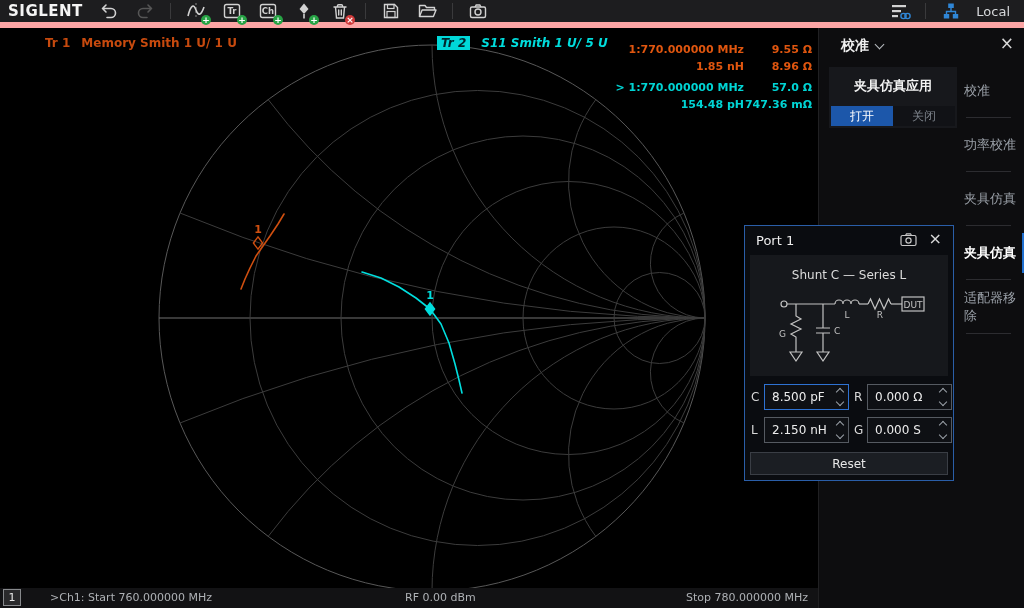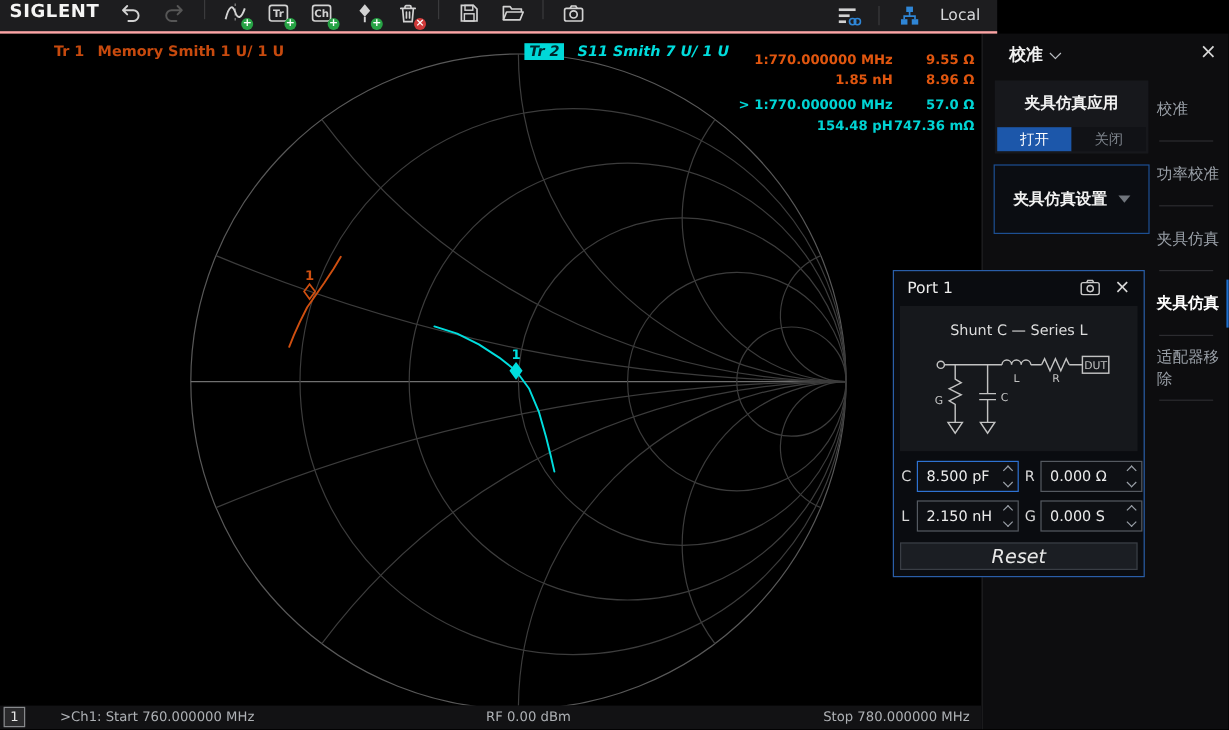--- a/index.html
+++ b/index.html
@@ -1,20 +1,20 @@
 <!DOCTYPE html>
 <html><head>
 <meta charset="utf-8">
 <style>
   html,body{margin:0;padding:0;background:#000;}
   #app{position:relative;width:1024px;height:608px;background:#000;overflow:hidden;
        font-family:"DejaVu Sans","Liberation Sans",sans-serif;-webkit-font-smoothing:antialiased;}
   
-  .toolbar{position:absolute;left:0;top:0;width:831px;height:28px;background:#1d1d1f;
-           border-bottom:2px solid #fca5a5;display:flex;box-sizing:border-box;z-index:10;}
+  .toolbar{position:absolute;left:0;top:0;width:1024px;height:28px;background:#1d1d1f;
+           border-bottom:6px solid #fca5a5;display:flex;align-items:center;box-sizing:border-box;z-index:10;}
   .brand{margin-left:8px;font-size:15px;font-weight:800;letter-spacing:.5px;color:#f4f4f4;width:70px;}
   .tbtn{position:relative;width:22px;height:22px;margin-left:14px;display:flex;align-items:center;justify-content:center;cursor:pointer;flex:none;}
   .tbtn svg{display:block;}
   .tsep{width:1px;height:16px;background:#3a3a3c;margin-left:14px;flex:none;}
   .badge{position:absolute;right:-4px;bottom:-3px;width:10px;height:10px;border-radius:50%;
          color:#fff;font-size:9px;font-weight:700;line-height:10px;text-align:center;}
   .badge.add{background:#27a345;}
   .badge.del{background:#d03a3a;}
   .tb-right{margin-left:auto;display:flex;align-items:center;padding-right:14px;}
   .local{margin-left:14px;font-size:13px;color:#d6d8da;}
@@ -70,22 +70,22 @@
   .fld-label{width:9px;font-size:12px;color:#d8d8d8;margin-right:4px;flex:none;}
   .inp{position:relative;width:85px;height:26px;background:#0e1014;border:1px solid #555a61;
        box-sizing:border-box;display:flex;align-items:center;padding-left:7px;font-size:12px;color:#ececec;}
   .inp.focus{border-color:#2e72d2;}
   .spin{position:absolute;right:2px;top:0;bottom:0;width:13px;display:flex;flex-direction:column;
         justify-content:center;align-items:center;gap:4px;cursor:pointer;}
   .cu,.cd{width:5px;height:5px;border-left:1.4px solid #9aa0a8;border-top:1.4px solid #9aa0a8;}
   .cu{transform:rotate(45deg);}
   .cd{transform:rotate(225deg);}
   .reset{position:absolute;left:5px;top:226px;width:198px;height:23px;background:#1b1e23;
-         border:1px solid #3a3e45;box-sizing:border-box;color:#e8e8e8;font-size:16px;
-         display:flex;align-items:center;justify-content:center;cursor:pointer;font-style:italic;}
+         border:1px solid #3a3e45;box-sizing:border-box;color:#e8e8e8;font-size:12px;
+         display:flex;align-items:center;justify-content:center;cursor:pointer;}
   
   .status{position:absolute;left:0;top:588px;width:818px;height:20px;background:#121214;z-index:3;}
   .ch-badge{position:absolute;left:3px;top:1px;width:18px;height:17px;background:#2a2a2c;
             border:1px solid #87898c;box-sizing:border-box;color:#e8e8e8;font-size:11px;
             display:flex;align-items:center;justify-content:center;cursor:pointer;}
   .st{position:absolute;top:3px;font-size:11px;color:#aeb1b5;white-space:nowrap;}
   .st-left{left:50px;}
   .st-center{left:405px;}
   .st-right{right:10px;}
 </style>
@@ -249,21 +249,21 @@
         <path d="M 430 274.8 L 434.6 281 L 430 287.2 L 425.4 281 Z" fill="#00dede" stroke="#00dede" stroke-width="1.4"></path>
         <text x="430" y="271" fill="#00dede" font-size="11" font-weight="700" text-anchor="middle">1</text>
       </svg>
 
     <div class="trlabel tr1label">
       <span>Tr 1</span>
       <span>Memory Smith 1 U/ 1 U</span>
     </div>
     <div class="trlabel tr2label">
       <span class="tr2badge">Tr 2</span>
-      <span>S11 Smith 7 U/ 1 U</span>
+      <span>S11 Smith 1 U/ 5 U</span>
     </div>
 
     <div class="readout">
       <div class="ro-block ro-tr1">
         <span>1:770.000000 MHz</span>
         <span>9.55 Ω</span>
         <span>1.85 nH</span>
         <span>8.96 Ω</span>
       </div>
       <div class="ro-block ro-tr2">
@@ -285,24 +285,20 @@
     </div>
 
     <div class="apply">
       <div class="apply-title">夹具仿真应用</div>
       <div class="toggle">
         <div class="tg tg-on">打开</div>
         <div class="tg tg-off">关闭</div>
       </div>
     </div>
 
-    <div class="settings">
-      <span class="txt">夹具仿真设置</span>
-      <span class="caret"></span>
-    </div>
 
     <div class="menu">
       <div class="mi">
         <span>校准</span>
       </div>
       <div class="mi">
         <span>功率校准</span>
       </div>
       <div class="mi">
         <span>夹具仿真</span>

